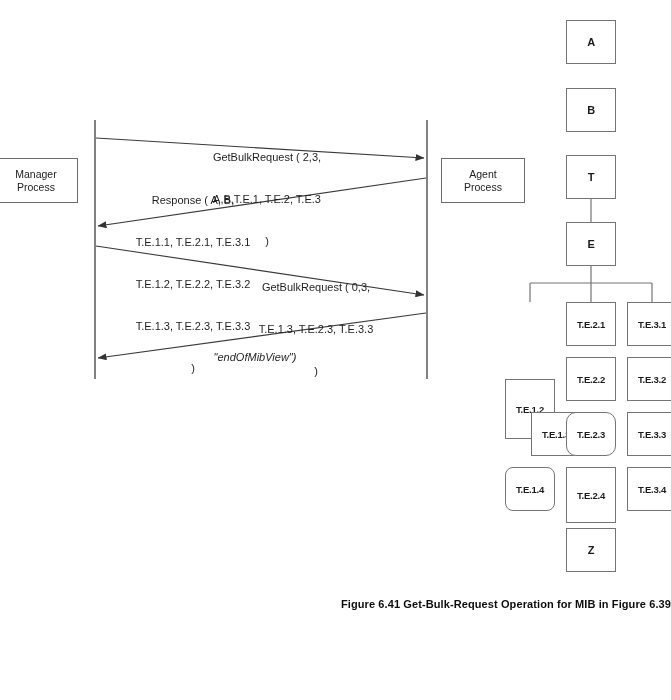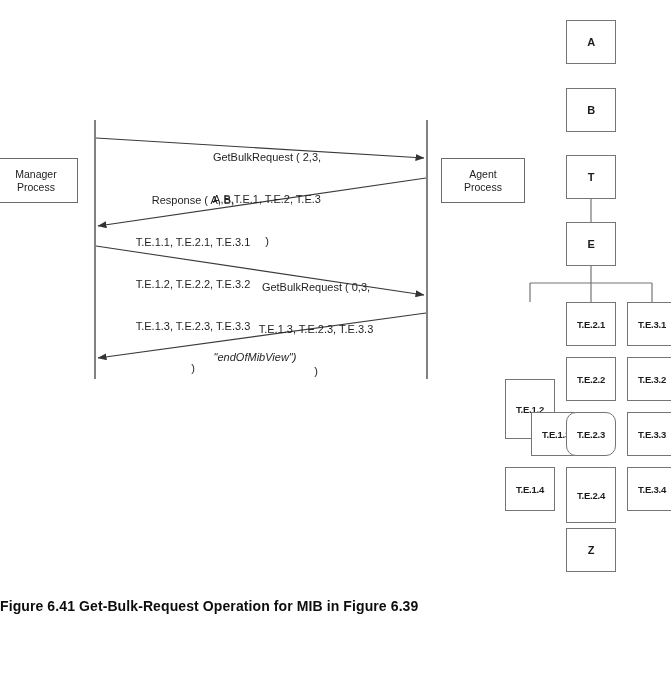--- a/index.html
+++ b/index.html
@@ -70,22 +70,22 @@
     text-align: center;
   }
   .msg-label .ital {
     font-style: italic;
   }
   #figure-caption {
     position: absolute;
     left: 0;
     right: 0;
     top: 598px;
-    text-align: left;
-    font-size: 14px;
+    text-align: right;
+    font-size: 11px;
     font-weight: bold;
     color: #0d0d0d;
     letter-spacing: 0.1px;
   }
 </style>
 </head>
 <body>
 
 <div id="figure-root">
 
@@ -164,21 +164,21 @@
   <div class="mib-node single" style="left:566px; top:222px; width:50px; height:44px;">
     <span>E</span>
   </div>
 
   <div class="mib-node" style="left:505px; top:357px; width:50px; height:60px;margin-top:22px;">
     <span>T.E.1.2</span>
   </div>
   <div class="mib-node" style="left:531px; top:412px; width:50px; height:44px;">
     <span>T.E.1.3</span>
   </div>
-  <div class="mib-node" style="left:505px; top:467px; width:50px; height:44px;">
+  <div class="mib-node" style="left:505px; top:467px; width:50px; height:44px;border-radius:8px;">
     <span>T.E.1.4</span>
   </div>
 
   <div class="mib-node" style="left:566px; top:302px; width:50px; height:44px;text-align:right;">
     <span>T.E.2.1</span>
   </div>
   <div class="mib-node" style="left:566px; top:357px; width:50px; height:44px;">
     <span>T.E.2.2</span>
   </div>
   <div class="mib-node" style="left:566px; top:412px; width:50px; height:44px;border-radius:10px;">

